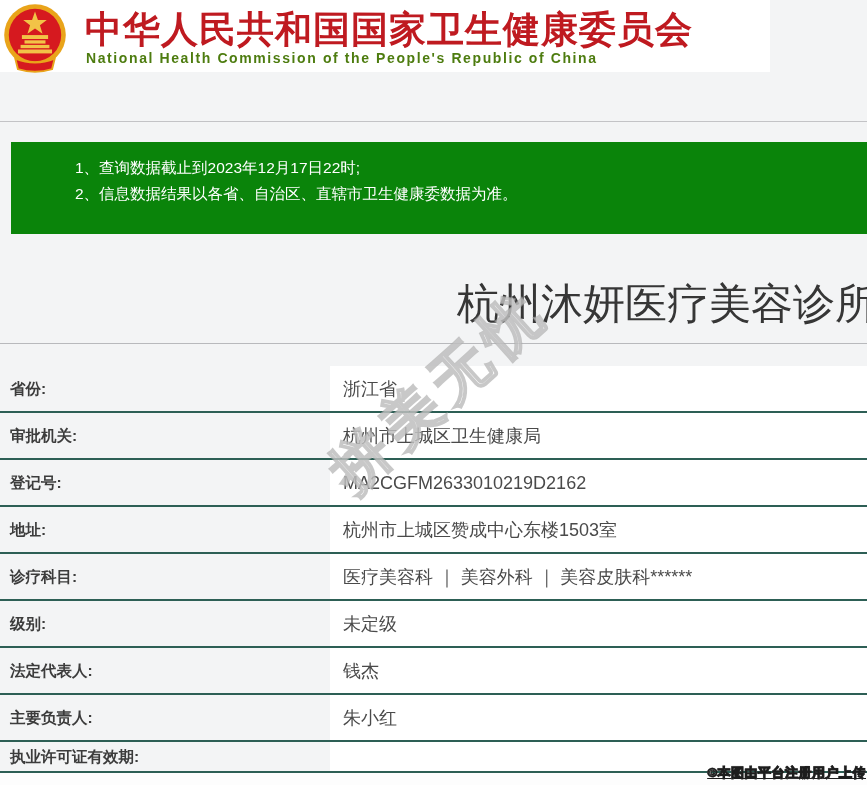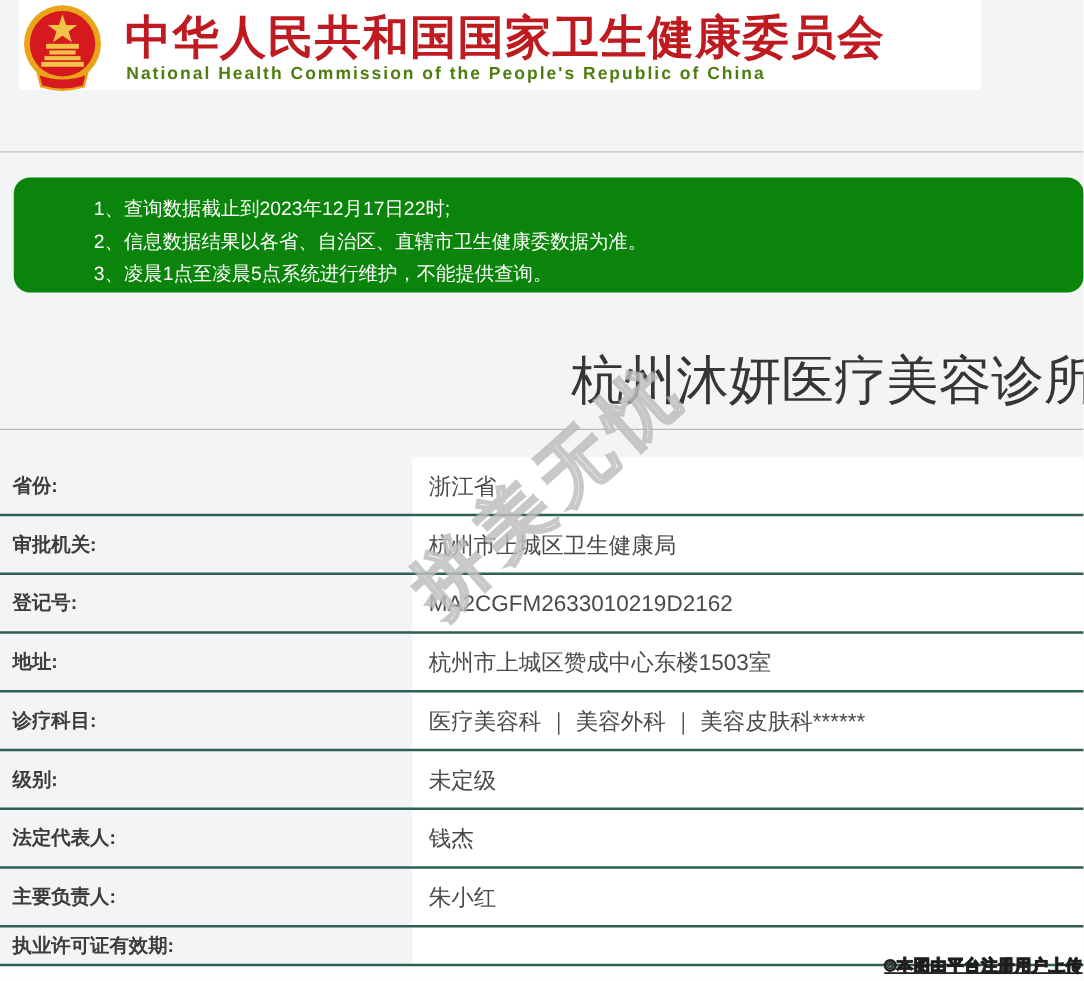--- a/index.html
+++ b/index.html
@@ -2,36 +2,36 @@
 <html><head>
 <meta charset="utf-8">
 <style>
   html,body{margin:0;padding:0;background:#fff;}
   .page{
     position:relative;width:867px;height:785px;overflow:hidden;
     background:#f3f4f5;
     font-family:"Liberation Sans","DejaVu Sans",sans-serif;
   }
   
-  .header{position:absolute;left:0;top:0;width:770px;height:72px;background:#ffffff;margin-left:15px;}
+  .header{position:absolute;left:0;top:0;width:770px;height:72px;background:#ffffff;}
   .emblem{position:absolute;left:2px;top:1px;width:66px;height:76px;}
   .h-cn{
     position:absolute;left:85px;top:5px;width:680px;
     font-size:37px;font-weight:bold;color:#bf1a20;letter-spacing:1px;white-space:nowrap;
   }
   .h-en{
     position:absolute;left:86px;top:50px;width:680px;
     font-size:14px;font-weight:bold;color:#4d7c0f;letter-spacing:1.6px;white-space:nowrap;
   }
   .hdr-line{position:absolute;left:0;top:121px;width:867px;height:1px;background:#c3c3c6;}
   
   .notice{
     position:absolute;left:11px;top:142px;width:856px;height:92px;
     background:#0a840a;color:#ffffff;box-sizing:border-box;
-    padding:13px 10px 0 64px;font-size:15.5px;line-height:26px;border-radius:13px;
+    padding:13px 10px 0 64px;font-size:15.5px;line-height:26px;
   }
   .notice div{white-space:nowrap;overflow:hidden;}
   
   .inst-title{
     position:absolute;left:457px;top:276px;
     font-size:42px;font-weight:500;color:#363636;white-space:nowrap;
   }
   .sec-line{position:absolute;left:0;top:343px;width:867px;height:1px;background:#b8b9bc;}
   
   .value-panel{position:absolute;left:330px;top:366px;width:537px;height:419px;background:#ffffff;}
@@ -86,21 +86,20 @@
       <path d="M20 88 Q50 100 80 88 L76 104 Q50 112 24 104 Z" fill="#d6191f" stroke="#e9a41a" stroke-width="3"></path>
     </svg>
     <div class="h-cn">中华人民共和国国家卫生健康委员会</div>
     <div class="h-en">National Health Commission of the People's Republic of China</div>
   </div>
   <div class="hdr-line"></div>
 
   <div class="notice">
     <div>1、查询数据截止到2023年12月17日22时;</div>
     <div>2、信息数据结果以各省、自治区、直辖市卫生健康委数据为准。</div>
-    <div>3、凌晨1点至凌晨5点系统进行维护，不能提供查询。</div>
   </div>
 
   <div class="inst-title">杭州沐妍医疗美容诊所</div>
   <div class="sec-line"></div>
 
   <div class="value-panel"></div>
   <div class="bottom-strip"></div>
   <div class="qtable">
     <div class="row">
       <span class="lbl">省份:</span>

